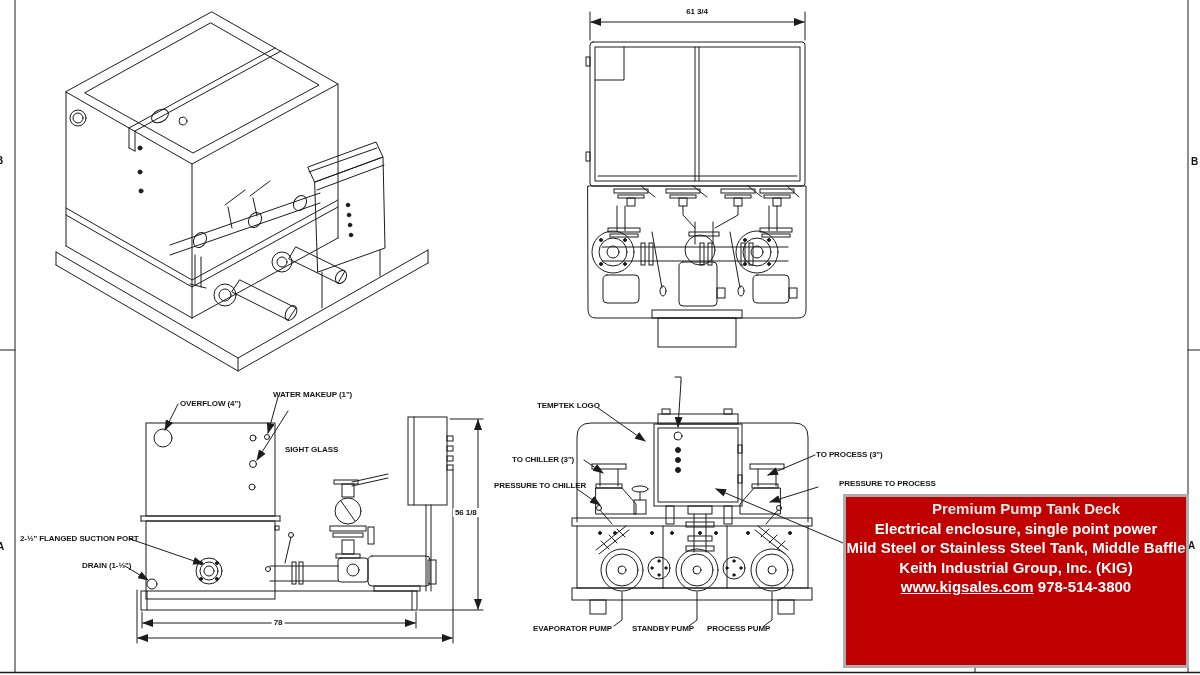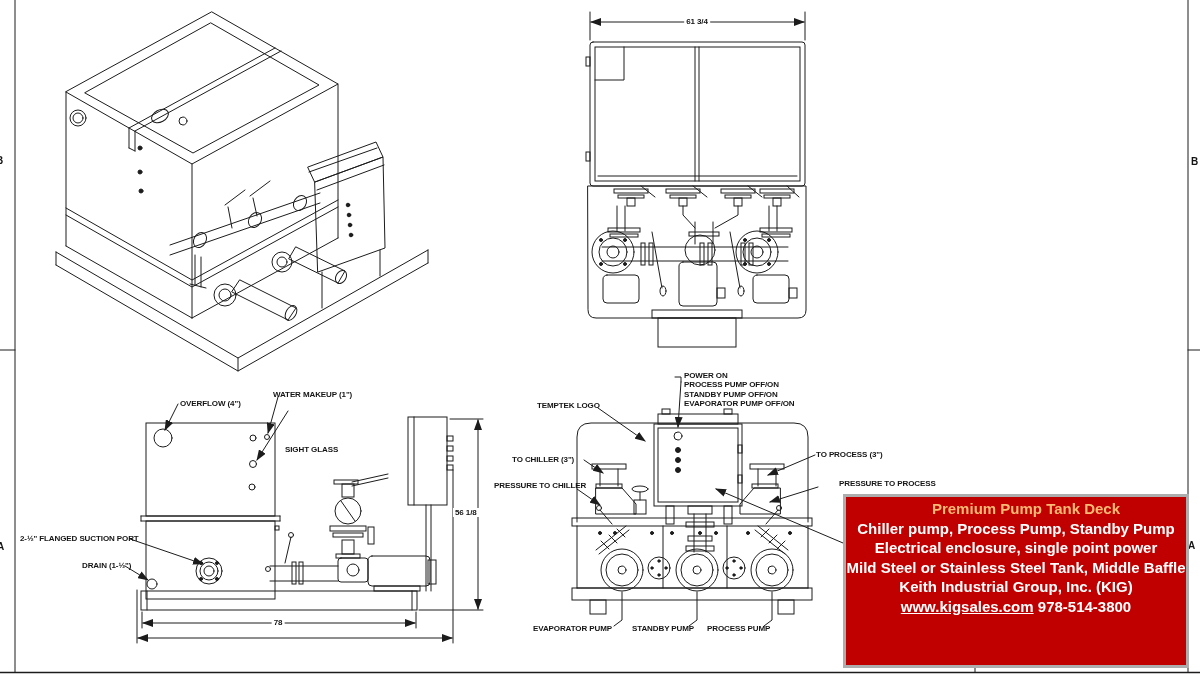--- a/index.html
+++ b/index.html
@@ -9,21 +9,21 @@
   .lbl{position:absolute;font:700 8px "Liberation Sans",sans-serif;color:#141414;
        white-space:nowrap;letter-spacing:-0.1px;}
   .dim{background:#fff;padding:0 2px;}
   .ctr{transform:translateX(-50%);}
   .zone{position:absolute;font:700 10px "Liberation Sans",sans-serif;color:#141414;}
   .power-block{position:absolute;left:684px;top:371px;font:700 8px "Liberation Sans",sans-serif;
        color:#141414;line-height:9.3px;letter-spacing:-0.1px;white-space:nowrap;}
   #callout{position:absolute;left:843px;top:494px;width:346px;height:174px;box-sizing:border-box;
        background:#c00000;border:3px solid #adadad;text-align:center;color:#ffffff;
        font:700 15px "Liberation Sans",sans-serif;line-height:19.5px;padding-top:2px;}
-  #callout .title{color:#fdba74;padding-left:20px;}
+  #callout .title{color:#e5e5e5;padding-left:20px;}
   #callout a{color:#ffffff;text-decoration:underline;cursor:pointer;}
 </style>
 </head>
 <body>
 
 <div id="canvas">
 
 <svg id="drawing" width="1200" height="675" viewBox="0 0 1200 675" fill="none" stroke="#1c1c1c" stroke-width="1" stroke-linecap="round">
   <defs>
     <marker id="arr" markerWidth="11" markerHeight="8" refX="10" refY="4" orient="auto-start-reverse">
@@ -385,49 +385,42 @@
     <polyline points="697,592 697,620 689,626"></polyline>
     <polyline points="772,592 772,620 764,626"></polyline>
   </g>
 </svg>
 
 <div class="zone" style="left:-4px;top:155px;">B</div>
 <div class="zone" style="left:1191px;top:156px;">B</div>
 <div class="zone" style="left:-3px;top:541px;">A</div>
 <div class="zone" style="left:1188px;top:540px;">A</div>
 
-<div class="lbl dim ctr" style="left:697px;top:17px;">61 3/4</div>
+<div class="lbl dim ctr" style="left:697px;top:7px;">61 3/4</div>
 
 <div class="lbl" style="left:180px;top:399px;">OVERFLOW (4")</div>
 <div class="lbl" style="left:273px;top:390px;">WATER MAKEUP (1")</div>
 <div class="lbl" style="left:285px;top:406px;margin-top:39px;">SIGHT GLASS</div>
 <div class="lbl" style="left:20px;top:534px;">2-½" FLANGED SUCTION PORT</div>
 <div class="lbl" style="left:82px;top:561px;">DRAIN (1-½")</div>
 <div class="lbl dim ctr" style="left:278px;top:618px;">78</div>
 <div class="lbl dim ctr" style="left:295px;top:633px;margin-top:48px;">88 1/16</div>
 <div class="lbl dim" style="left:453px;top:508px;">56 1/8</div>
 
 <div class="lbl" style="left:537px;top:401px;">TEMPTEK LOGO</div>
-<div class="power-block">
-  <div>POWER ON</div>
-  <div>PROCESS PUMP OFF/ON</div>
-  <div>STANDBY PUMP OFF/ON</div>
-  <div>EVAPORATOR PUMP OFF/ON</div>
-</div>
 <div class="lbl" style="left:512px;top:455px;">TO CHILLER (3")</div>
 <div class="lbl" style="left:475px;top:481px;margin-left:19px;">PRESSURE TO CHILLER</div>
 <div class="lbl" style="left:816px;top:450px;">TO PROCESS (3")</div>
 <div class="lbl" style="left:839px;top:479px;">PRESSURE TO PROCESS</div>
 <div class="lbl" style="left:533px;top:624px;">EVAPORATOR PUMP</div>
 <div class="lbl" style="left:632px;top:624px;">STANDBY PUMP</div>
 <div class="lbl" style="left:707px;top:624px;">PROCESS PUMP</div>
 
 <div id="callout">
   <div class="title">Premium Pump Tank Deck</div>
-  <div>Chiller pump, Process Pump, Standby Pump</div>
   <div>Electrical enclosure, single point power</div>
   <div>Mild Steel or Stainless Steel Tank, Middle Baffle</div>
   <div>Keith Industrial Group, Inc.  (KIG)</div>
   <div>
     <a href="#">www.kigsales.com</a>
     <span>978-514-3800</span>
   </div>
 </div>
 
 </div>

